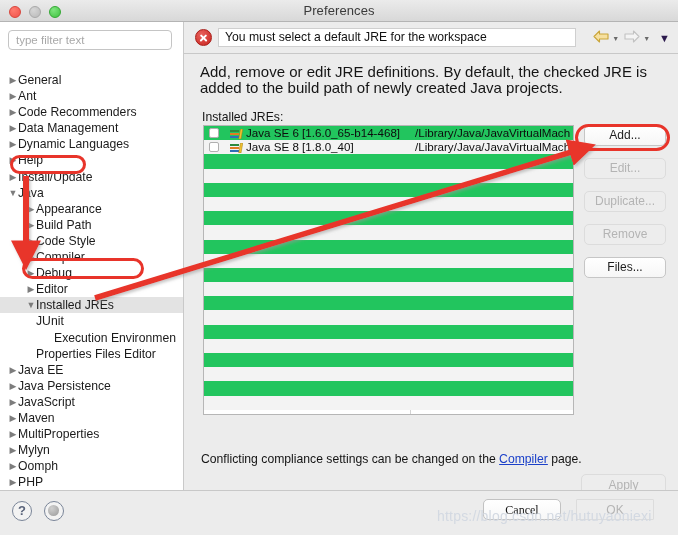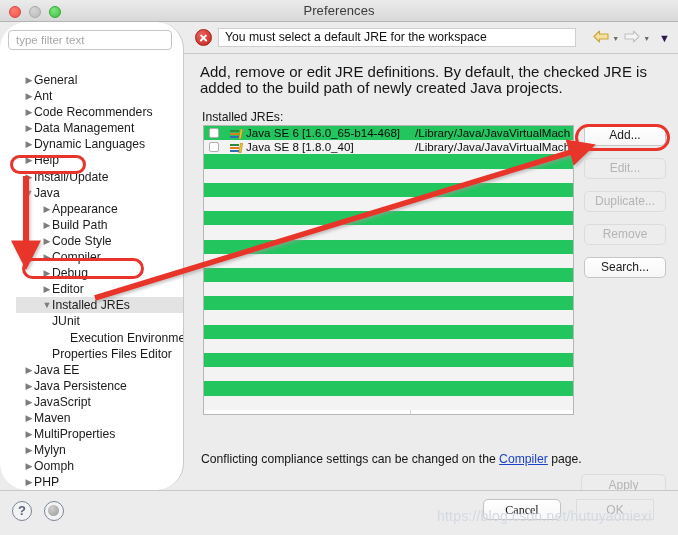--- a/index.html
+++ b/index.html
@@ -52,21 +52,20 @@
 
   
   .leftpane {
     position: absolute;
     left: 0; top: 22px;
     width: 184px; height: 468px;
     background: #ffffff;
     border-right: 1px solid #c9c9c9;
     box-sizing: border-box;
     overflow: hidden;
-    border-radius: 27px;
   }
   .filterbox {
     position: absolute;
     left: 8px; top: 8px;
     width: 164px; height: 20px;
     border: 1px solid #c5c5c5;
     border-radius: 4px;
     background: #fff;
     box-sizing: border-box;
     font-size: 11.5px;
@@ -87,21 +86,20 @@
   }
   .tnode {
     position: relative;
     height: 16.1px;
     line-height: 16.1px;
     font-size: 12.2px;
     color: #1b1b1b;
     white-space: nowrap;
     box-sizing: border-box;
     padding-left: 0;
-    margin-left: 16px;
   }
   .tnode.sel { background: #e3e3e3; }
   .arrow {
     display: inline-block;
     width: 10px;
     text-align: center;
     color: #7d7d7d;
     font-size: 9px;
     vertical-align: 1px;
   }
@@ -513,21 +511,21 @@
           <div class="trow odd">&nbsp;</div>
           <div class="trow even">&nbsp;</div>
         </div>
     </div>
 
     <div class="sidebtns" id="sidebtns">
         <button class="btn">Add...</button>
         <button class="btn disabled">Edit...</button>
         <button class="btn disabled">Duplicate...</button>
         <button class="btn disabled">Remove</button>
-        <button class="btn">Search...</button>
+        <button class="btn">Files...</button>
       </div>
 
     <div class="conflict"><span>Conflicting compliance settings can be changed on the </span><a href="#">Compiler</a><span> page.</span></div>
 
     <button class="apply-btn">Apply</button>
   </div>
 
   <div class="bottombar">
     <div class="help-icon">?</div>
     <div class="round-icon"></div>

